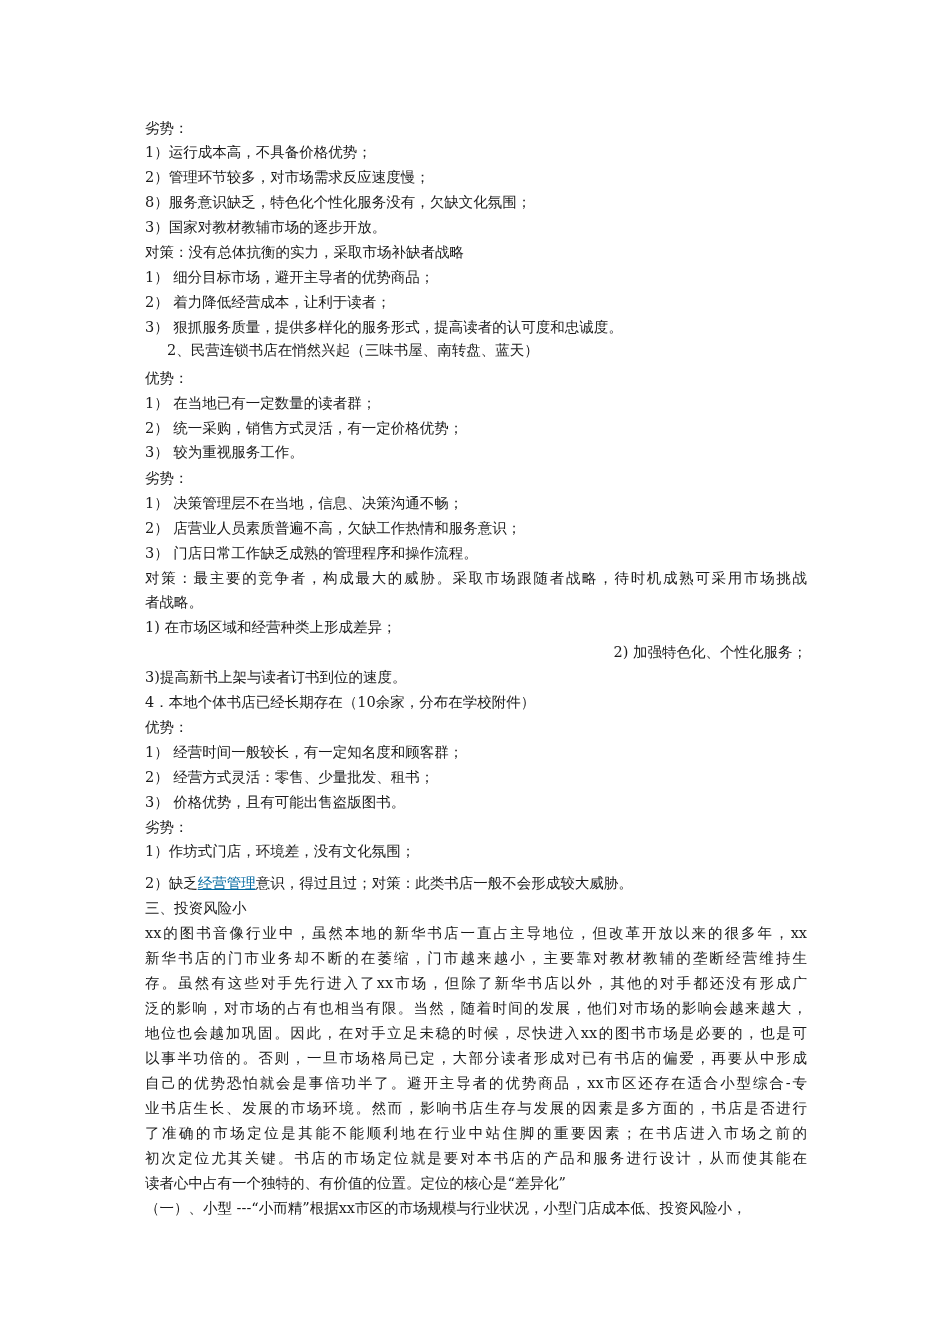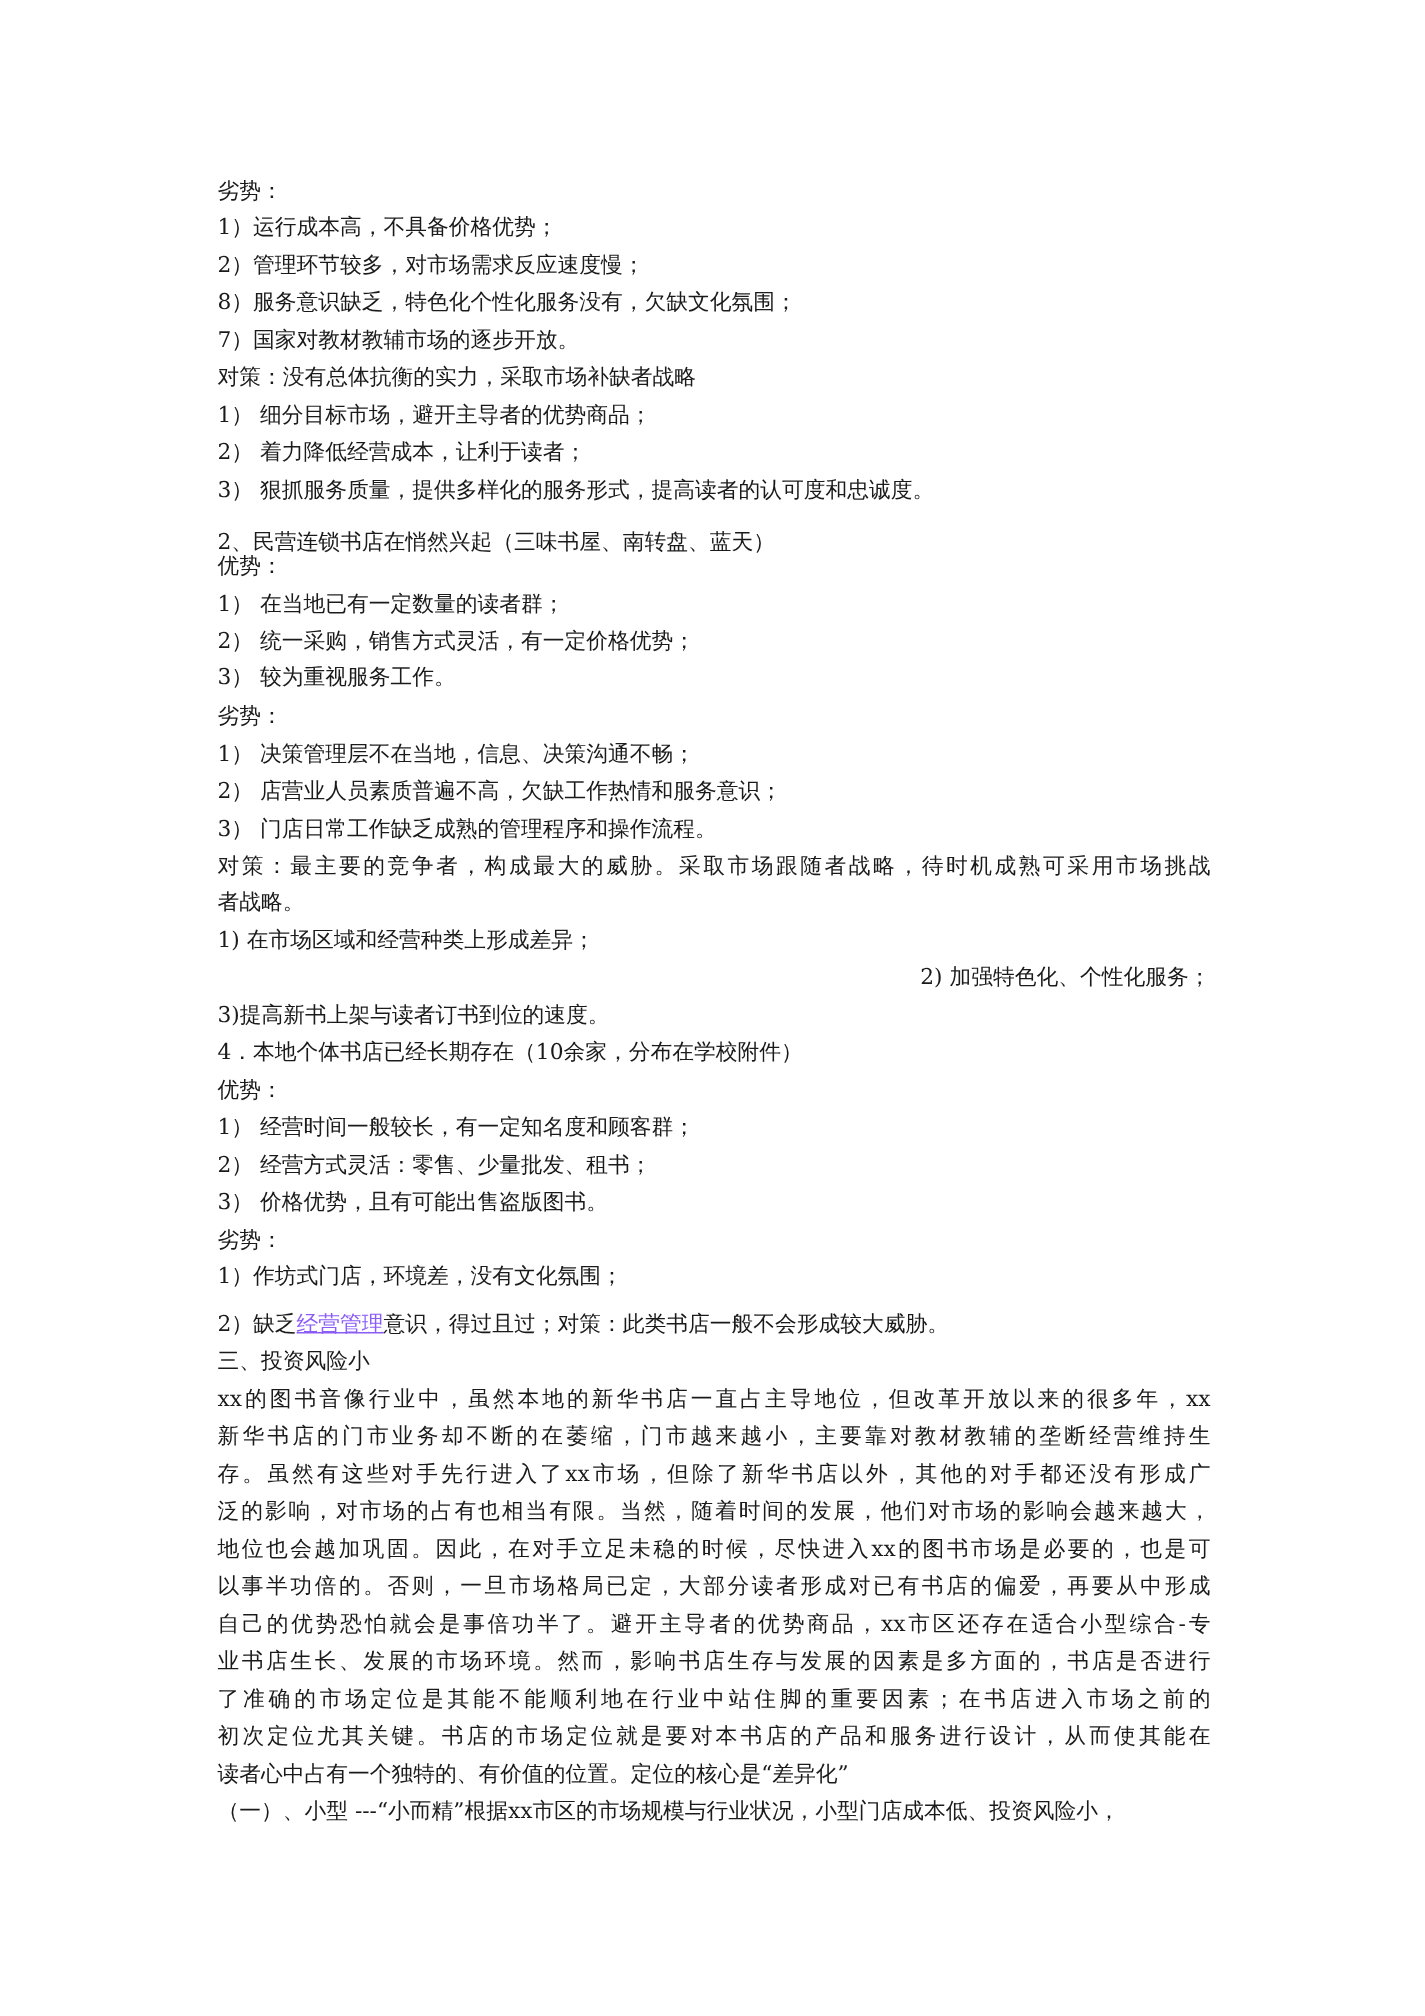--- a/index.html
+++ b/index.html
@@ -2,41 +2,41 @@
 <html><head>
   <meta charset="utf-8">
   <style>
     html, body { margin: 0; padding: 0; background: #ffffff; }
     body { width: 950px; height: 1344px; position: relative; overflow: hidden;
       font-family: "DejaVu Serif", "Liberation Serif", serif; color: #1a1a1a; }
     .page { position: absolute; left: 0; top: 0; width: 950px; height: 1344px; background: #fff; }
     .line { position: absolute; left: 145px; width: 662px; font-size: 14.5px; line-height: 20px;
       white-space: nowrap; overflow: visible; }
     .line.just { text-align: justify; text-align-last: justify; }
-    .link { color: #8b5cf6; text-decoration: underline; }
+    .link { color: #0369a1; text-decoration: underline; }
   </style>
 </head>
 <body>
 
 <div class="page" id="page"></div>
 
 <div class="line" id="link-line" style="top: 873px;">
   <span>2）缺乏</span><a class="link">经营管理</a><span>意识，得过且过；对策：此类书店一般不会形成较大威胁。</span>
 </div>
 
 <div class="line" style="top: 118px;">劣势：</div>
 <div class="line" style="top: 142px;">1）运行成本高，不具备价格优势；</div>
 <div class="line" style="top: 167px;">2）管理环节较多，对市场需求反应速度慢；</div>
 <div class="line" style="top: 192px;">8）服务意识缺乏，特色化个性化服务没有，欠缺文化氛围；</div>
-<div class="line" style="top: 217px;">7）国家对教材教辅市场的逐步开放。</div>
+<div class="line" style="top: 217px;">3）国家对教材教辅市场的逐步开放。</div>
 <div class="line" style="top: 242px;">对策：没有总体抗衡的实力，采取市场补缺者战略</div>
 <div class="line" style="top: 267px;">1） 细分目标市场，避开主导者的优势商品；</div>
 <div class="line" style="top: 292px;">2） 着力降低经营成本，让利于读者；</div>
 <div class="line" style="top: 317px;">3） 狠抓服务质量，提供多样化的服务形式，提高读者的认可度和忠诚度。</div>
-<div class="line" style="top: 352px;">2、民营连锁书店在悄然兴起（三味书屋、南转盘、蓝天）</div>
+<div class="line" style="top: 340px; margin-left: 22px;">2、民营连锁书店在悄然兴起（三味书屋、南转盘、蓝天）</div>
 <div class="line" style="top: 368px;">优势：</div>
 <div class="line" style="top: 393px;">1） 在当地已有一定数量的读者群；</div>
 <div class="line" style="top: 418px;">2） 统一采购，销售方式灵活，有一定价格优势；</div>
 <div class="line" style="top: 442px;">3） 较为重视服务工作。</div>
 <div class="line" style="top: 468px;">劣势：</div>
 <div class="line" style="top: 493px;">1） 决策管理层不在当地，信息、决策沟通不畅；</div>
 <div class="line" style="top: 518px;">2） 店营业人员素质普遍不高，欠缺工作热情和服务意识；</div>
 <div class="line" style="top: 543px;">3） 门店日常工作缺乏成熟的管理程序和操作流程。</div>
 <div class="line just" style="top: 568px; white-space: normal;">对策：最主要的竞争者，构成最大的威胁。采取市场跟随者战略，待时机成熟可采用市场挑战</div>
 <div class="line" style="top: 592px;">者战略。</div>

